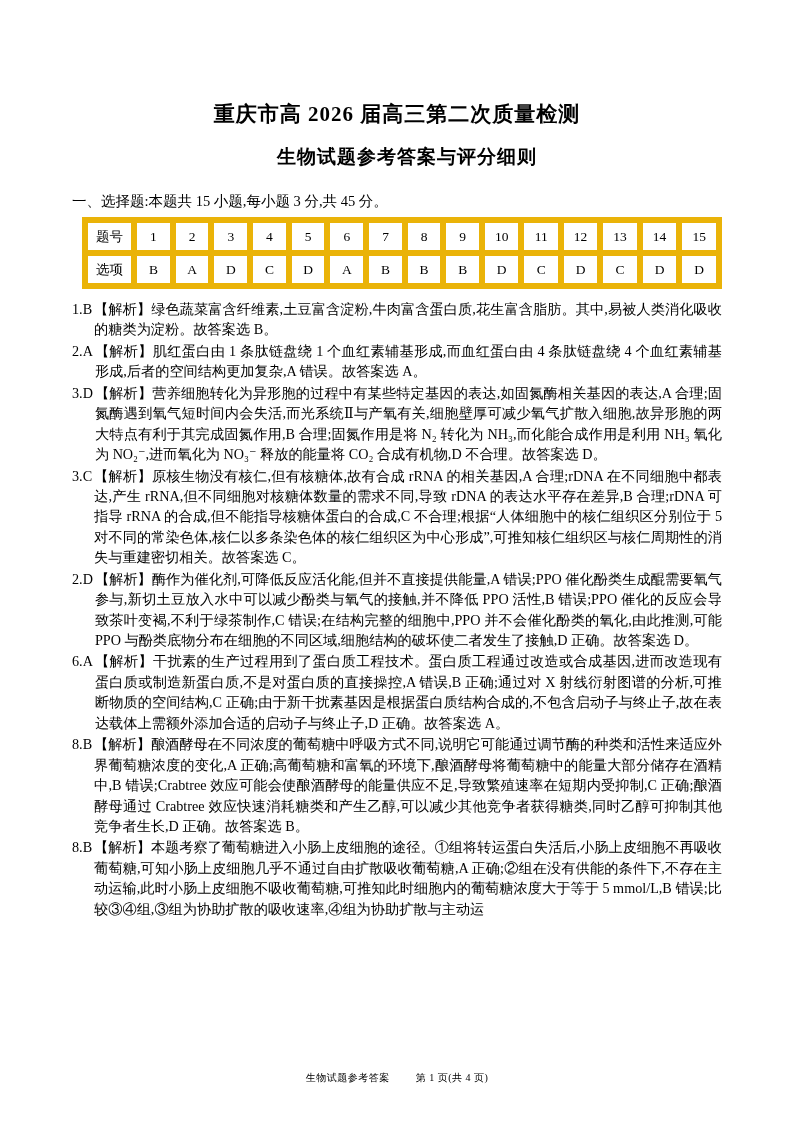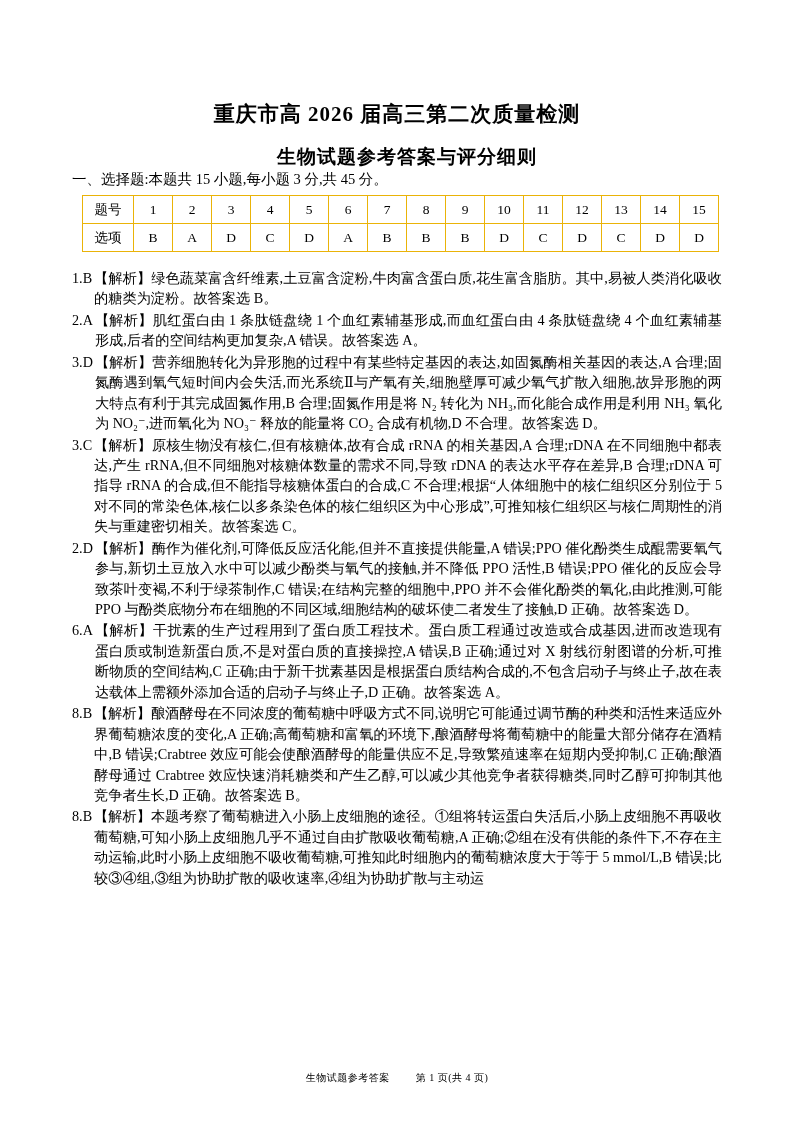--- a/index.html
+++ b/index.html
@@ -32,44 +32,45 @@
     font-weight:bold;
     letter-spacing:1px;
     margin-top:16px;
     padding-left:20px;
   }
   .content{
     margin:0 72px;
   }
   .section-head{
     font-size:14.5px;
+    margin-top:22px;
     margin-bottom:6px;
     font-weight:normal;
   }
   table.answers{
     border-collapse:collapse;
     margin:0 auto;
     margin-left:10px;
     table-layout:fixed;
   }
   table.answers td{
-    border:1px solid #eab308;
+    border:6px solid #eab308;
     width:36px;
     height:25px;
     text-align:center;
     font-size:13.5px;
     vertical-align:middle;
     font-family:"Liberation Serif","DejaVu Serif",serif;
   }
   table.answers td.head{
     width:48px;
     font-size:13.5px;
   }
   .explain-list{
-    margin-top:16px;
+    margin-top:10px;
   }
   .item{
     display:flex;
     align-items:flex-start;
     font-size:14.2px;
     line-height:1.44;
     margin-bottom:1px;
   }
   .item .num{
     flex:0 0 auto;

